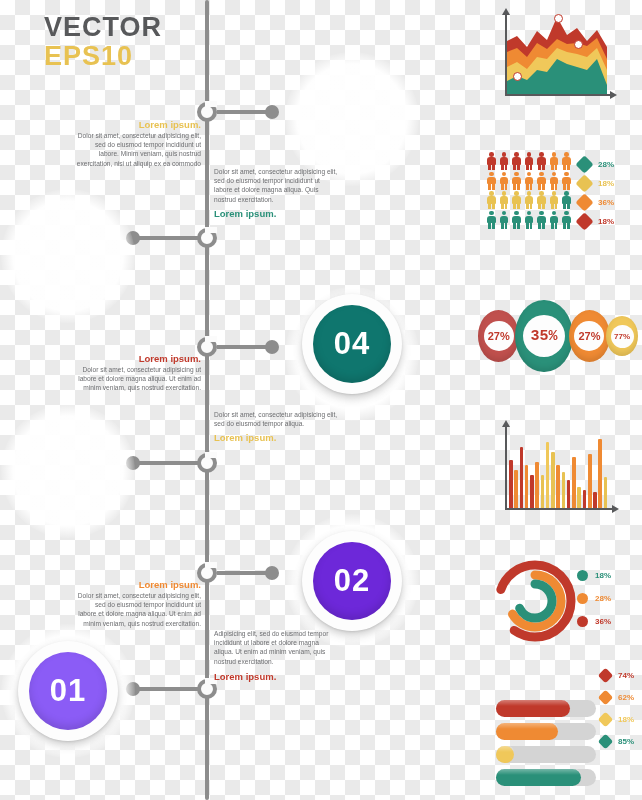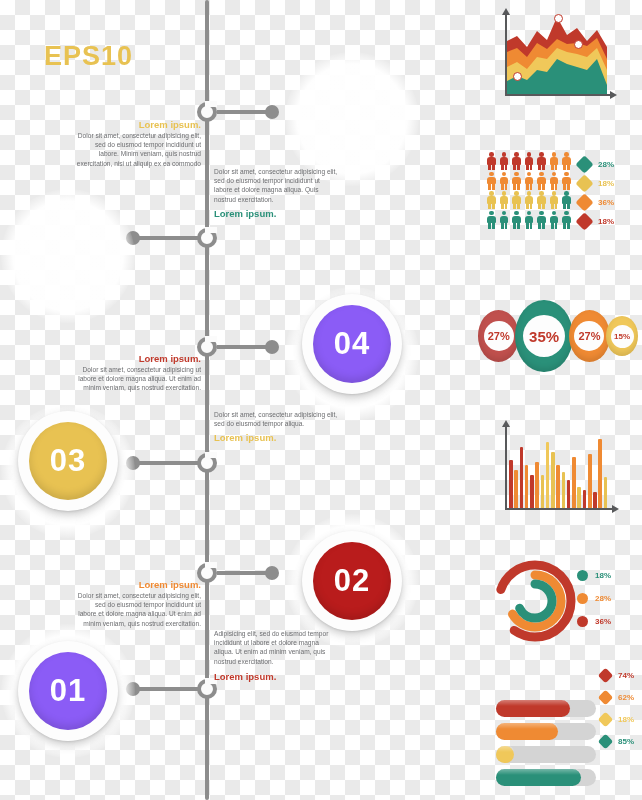--- a/index.html
+++ b/index.html
@@ -74,20 +74,21 @@
 
   .vbar{position:absolute;bottom:0;border-radius:1px 1px 0 0;}
   .area-chart{position:absolute;}
   .marker{position:absolute;width:7px;height:7px;border-radius:50%;background:#fff;border:1.6px solid #c0392b;}
 </style>
 </head>
 <body>
 
 <div class="stage">
 
+  <div class="abs" id="vector-title">VECTOR</div>
   <div class="abs" id="eps-title">EPS10</div>
 
   <div class="abs spine"></div>
 
   <div class="abs node" style="top:102px"></div>
   <div class="abs node" style="top:228px"></div>
   <div class="abs node" style="top:337px"></div>
   <div class="abs node" style="top:453px"></div>
   <div class="abs node" style="top:563px"></div>
   <div class="abs node" style="top:679px"></div>
@@ -117,43 +118,38 @@
   </div>
 
   <div class="abs halo" style="left:1px;top:189px;"></div>
   <div class="abs txtblk ta-l" style="left:214px;top:167px;">
     <div>Dolor sit amet, consectetur adipisicing elit, sed do eiusmod tempor incididunt ut labore et dolore magna aliqua. Quis nostrud exercitation.</div>
     <div class="lead" style="color:#2a9079;margin-top:3px;">Lorem ipsum.</div>
   </div>
 
   <div class="abs halo" style="left:285px;top:287px;"></div>
   <div class="abs numwrap" style="left:302px;top:294px;">
-    <div class="numcircle" style="background:#8b5cf6">
+    <div class="numcircle" style="background:#0f766e">
       <span>04</span>
     </div>
   </div>
   <div class="abs txtblk ta-r" style="left:76px;top:352px;">
     <div class="lead" style="color:#c0392b">Lorem ipsum.</div>
     <div>Dolor sit amet, consectetur adipisicing ut labore et dolore magna aliqua. Ut enim ad minim veniam, quis nostrud exercitation.</div>
   </div>
 
   <div class="abs halo" style="left:1px;top:404px;"></div>
-  <div class="abs numwrap" style="left:18px;top:411px;">
-    <div class="numcircle" style="background:#e8c252">
-      <span>03</span>
-    </div>
-  </div>
   <div class="abs txtblk ta-l" style="left:214px;top:410px;">
     <div>Dolor sit amet, consectetur adipisicing elit, sed do eiusmod tempor aliqua.</div>
     <div class="lead" style="color:#e8c252;margin-top:3px;">Lorem ipsum.</div>
   </div>
 
   <div class="abs halo" style="left:285px;top:514px;"></div>
   <div class="abs numwrap" style="left:302px;top:531px;">
-    <div class="numcircle" style="background:#b91c1c">
+    <div class="numcircle" style="background:#6d28d9">
       <span>02</span>
     </div>
   </div>
   <div class="abs txtblk ta-l" style="left:214px;top:629px;">
     <div>Adipisicing elit, sed do eiusmod tempor incididunt ut labore et dolore magna aliqua. Ut enim ad minim veniam, quis nostrud exercitation.</div>
     <div class="lead" style="color:#c0392b;margin-top:4px;">Lorem ipsum.</div>
   </div>
 
   <div class="abs halo" style="left:1px;top:624px;"></div>
   <div class="abs numwrap" style="left:18px;top:641px;">
@@ -382,27 +378,27 @@
         </div>
       </div>
   </div>
 
   <div class="abs" style="left:478px;top:300px;width:160px;height:72px;">
     <div id="donut-row" style="display:flex;align-items:center;gap:-2px;">
         <div class="donut" style="width: 52px; height: 52px; background: rgb(192, 80, 77); margin-left: 0px; box-shadow: rgba(0, 0, 0, 0.12) 0px -3px 6px inset;">
           <div class="hole" style="width: 30px; height: 30px; font-size: 11px;">27%</div>
         </div>
         <div class="donut" style="width: 72px; height: 72px; background: rgb(42, 144, 121); margin-left: -4px; box-shadow: rgba(0, 0, 0, 0.12) 0px -3px 6px inset;">
-          <div class="hole" style="width: 42px; height: 42px; font-size: 15px;">35%</div>
+          <div class="hole" style="width: 42px; height: 42px; font-size: 15px; font-family: Liberation Mono, monospace;">35%</div>
         </div>
         <div class="donut" style="width: 52px; height: 52px; background: rgb(239, 138, 51); margin-left: -4px; box-shadow: rgba(0, 0, 0, 0.12) 0px -3px 6px inset;">
           <div class="hole" style="width: 30px; height: 30px; font-size: 11px;">27%</div>
         </div>
         <div class="donut" style="width: 40px; height: 40px; background: rgb(240, 200, 90); margin-left: -4px; box-shadow: rgba(0, 0, 0, 0.12) 0px -3px 6px inset;">
-          <div class="hole" style="width: 23px; height: 23px; font-size: 8px;">15%</div>
+          <div class="hole" style="width: 23px; height: 23px; font-size: 8px;">77%</div>
         </div>
       </div>
   </div>
 
   <div class="abs" style="left:498px;top:420px;width:120px;height:100px;">
     <div class="abs arrow-up" style="left:4px;top:0;"></div>
     <div class="abs axis-v" style="left:7px;top:6px;height:82px;"></div>
     <div class="abs axis-h" style="left:7px;top:88px;width:108px;"></div>
     <div class="abs arrow-right" style="left:114px;top:85px;"></div>
     <div class="abs" id="vbars" style="left:11px;top:6px;width:100px;height:82px;">

